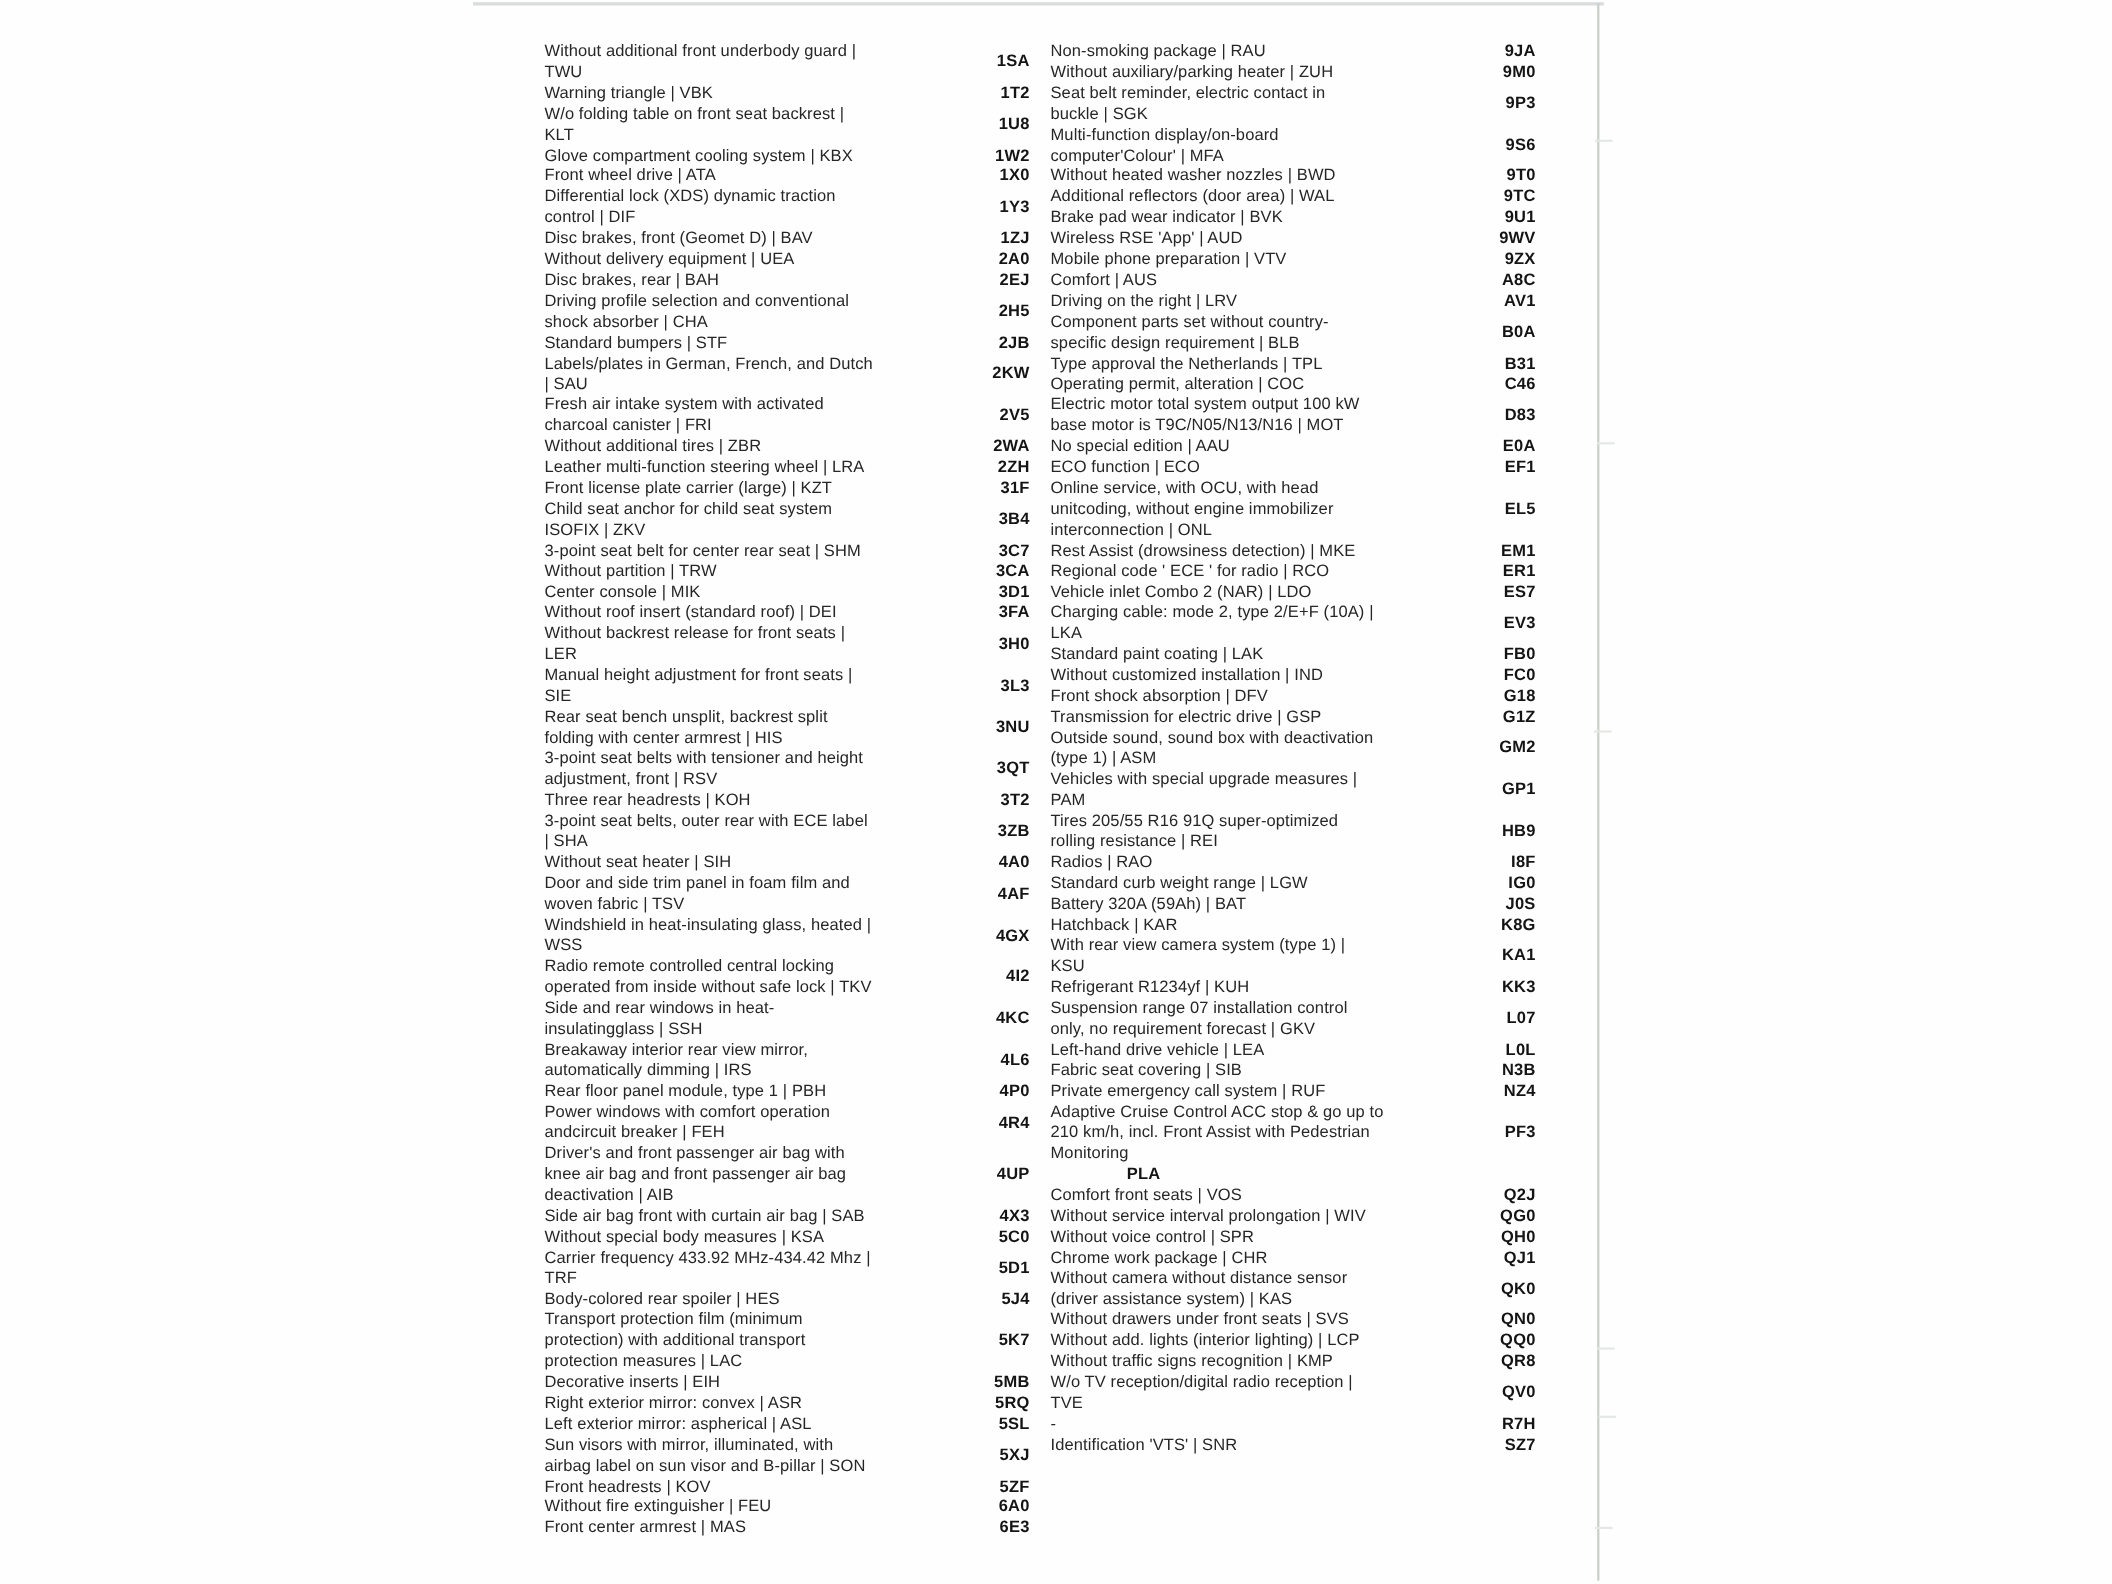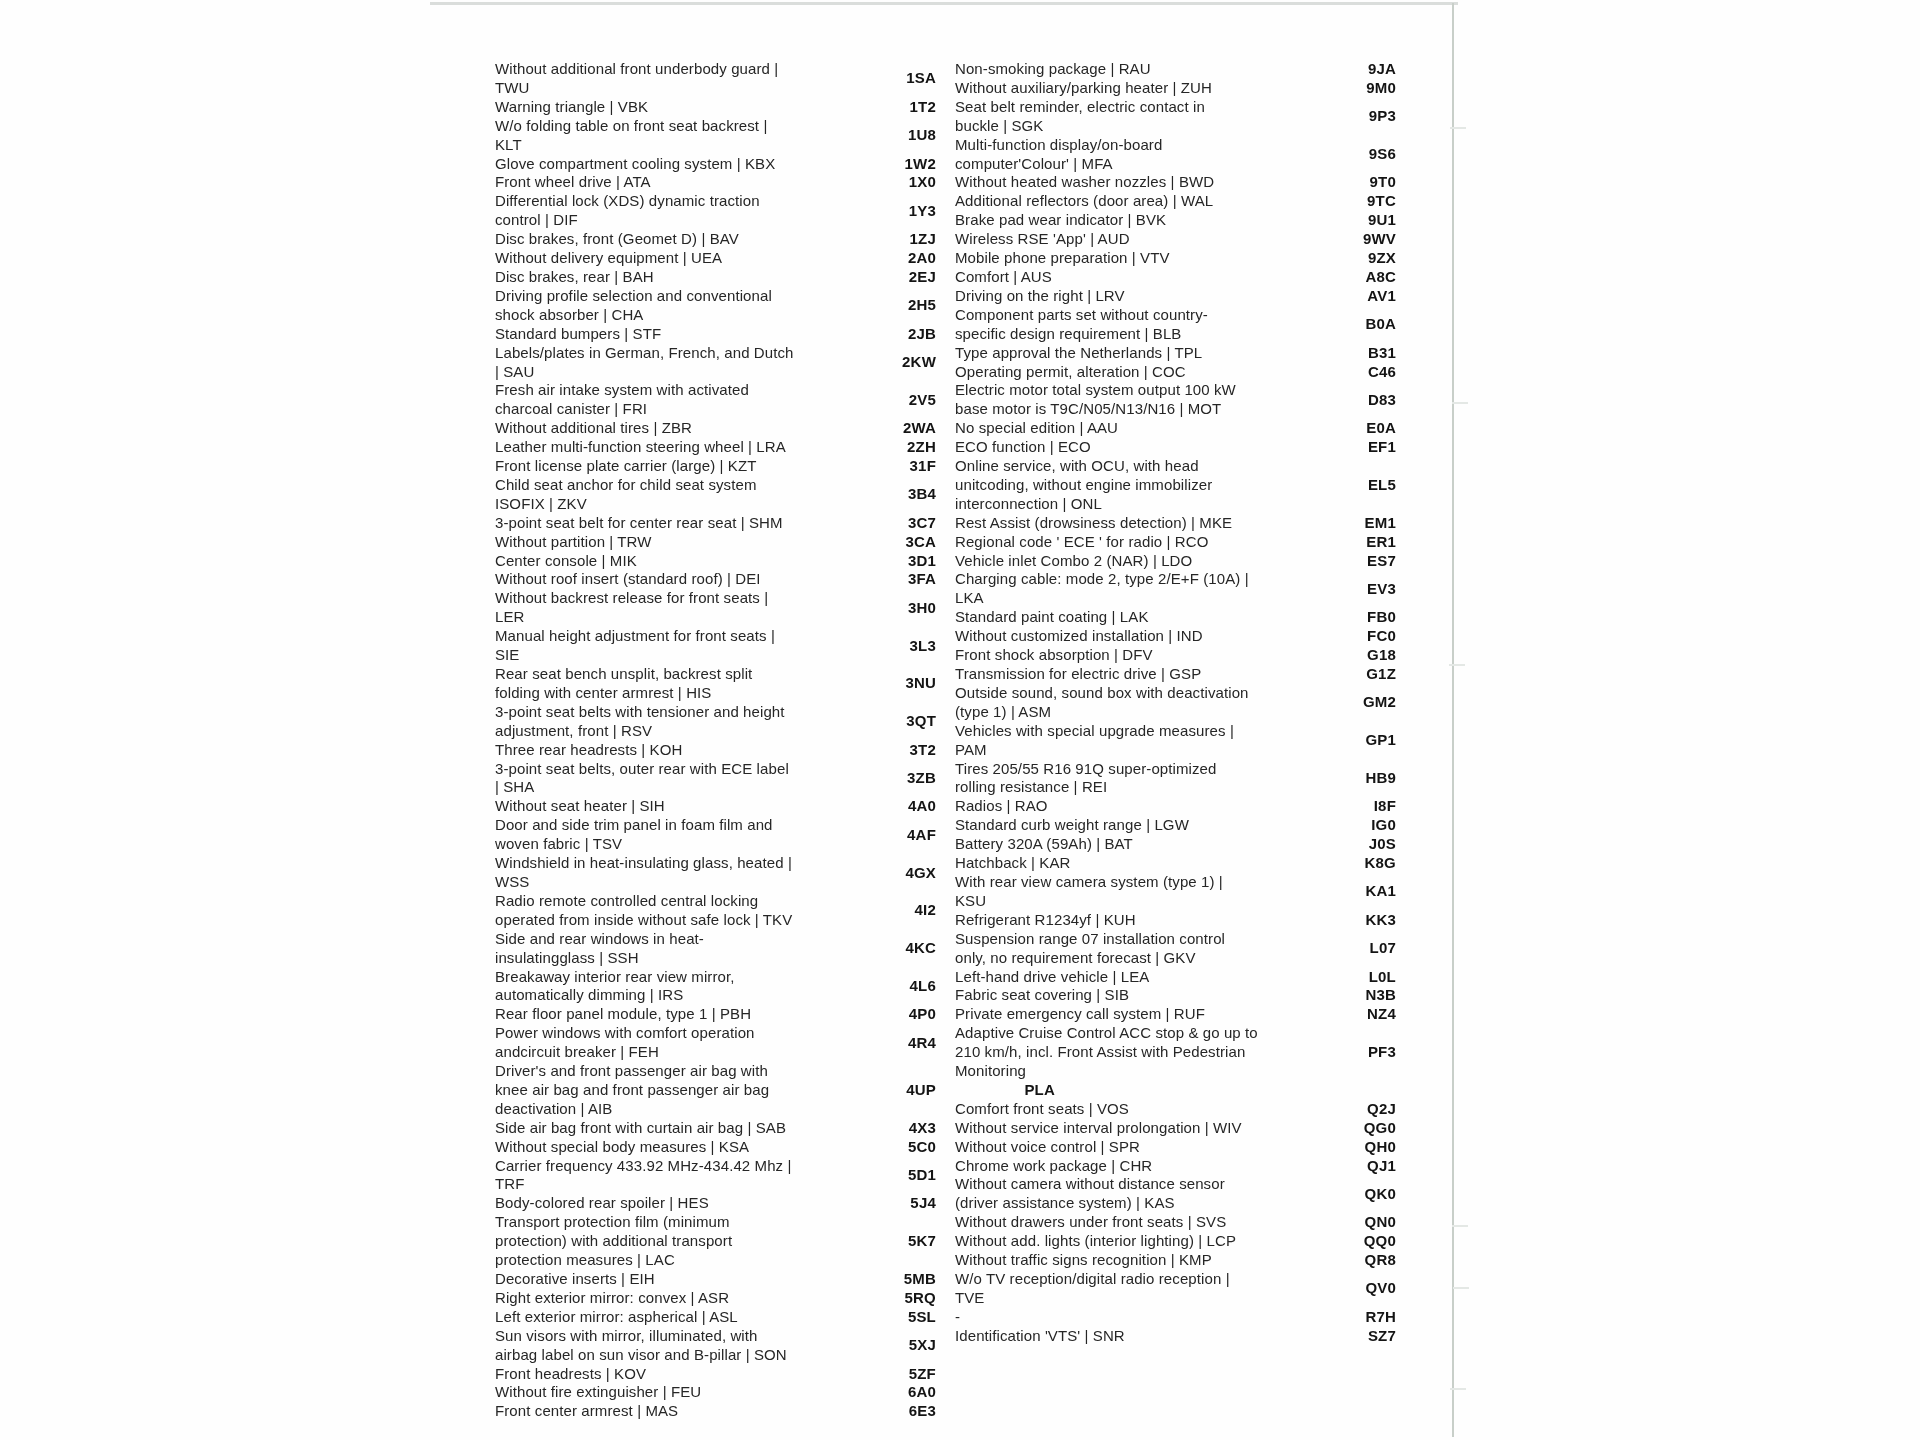--- a/index.html
+++ b/index.html
@@ -15,21 +15,21 @@
   .page-top-edge {
     position:absolute; left:430px; top:2px; width:1028px; height:3px;
     background:#dadddb;
   }
   .page-right-edge {
     position:absolute; left:1452px; top:3px; width:2px; height:1434px;
     background:#c8cfc9;
   }
   .tick { position:absolute; width:16px; height:2px; background:#e4e8e5; }
 
-  .col { position:absolute; top:60px; }
+  .col { position:absolute; top:38px; }
   .col-left  { left:495px; }
   .col-right { left:955px; }
 
   .row { display:flex; align-items:center; }
   .desc {
     white-space:pre;
     font-size:15px;
     line-height:18.9px;
     letter-spacing:0.1px;
     color:#262626;

